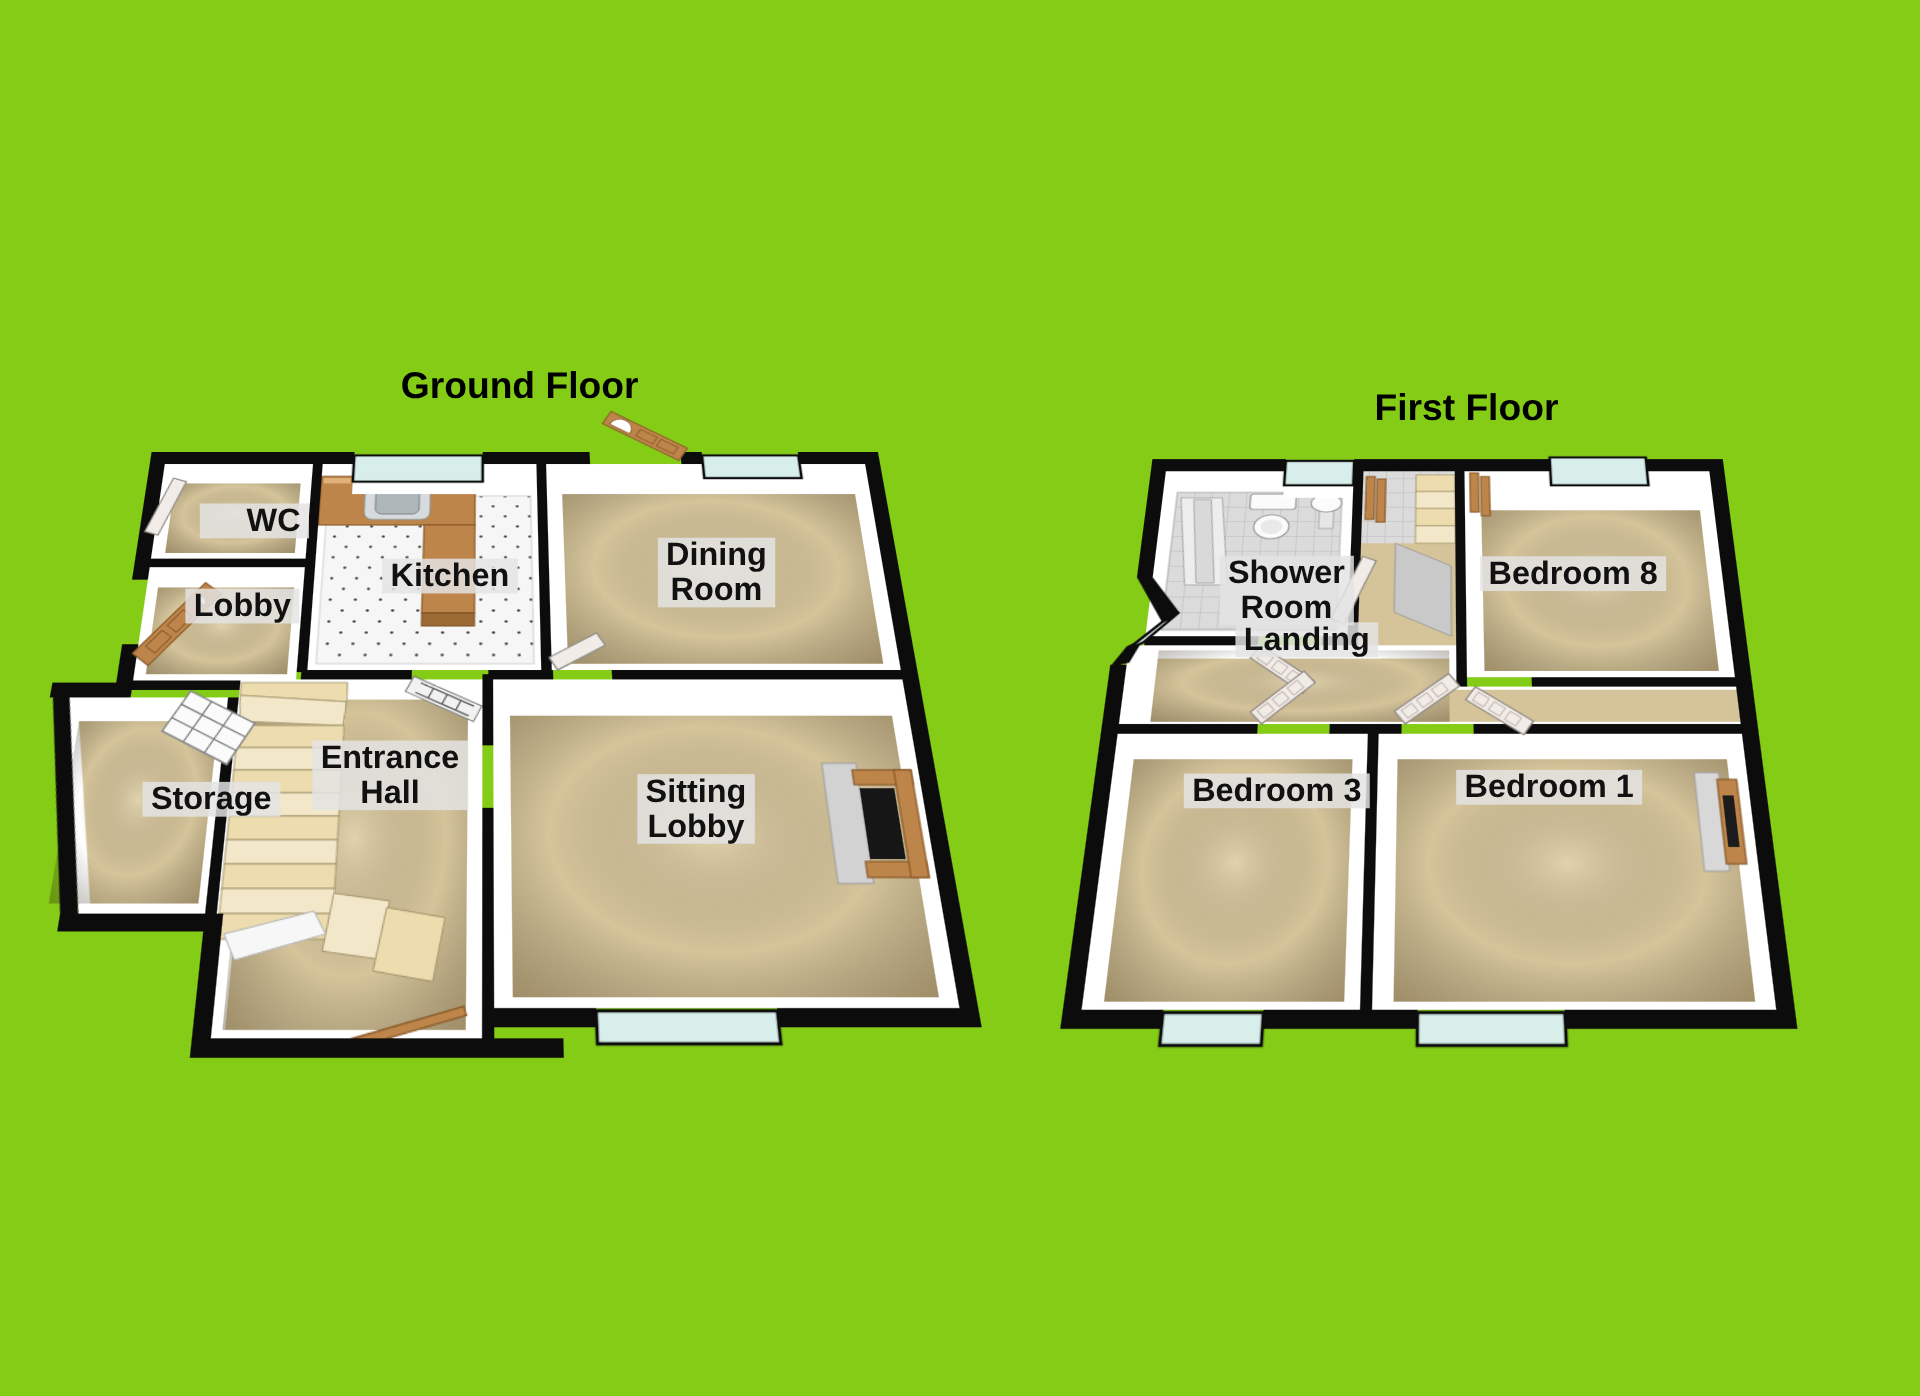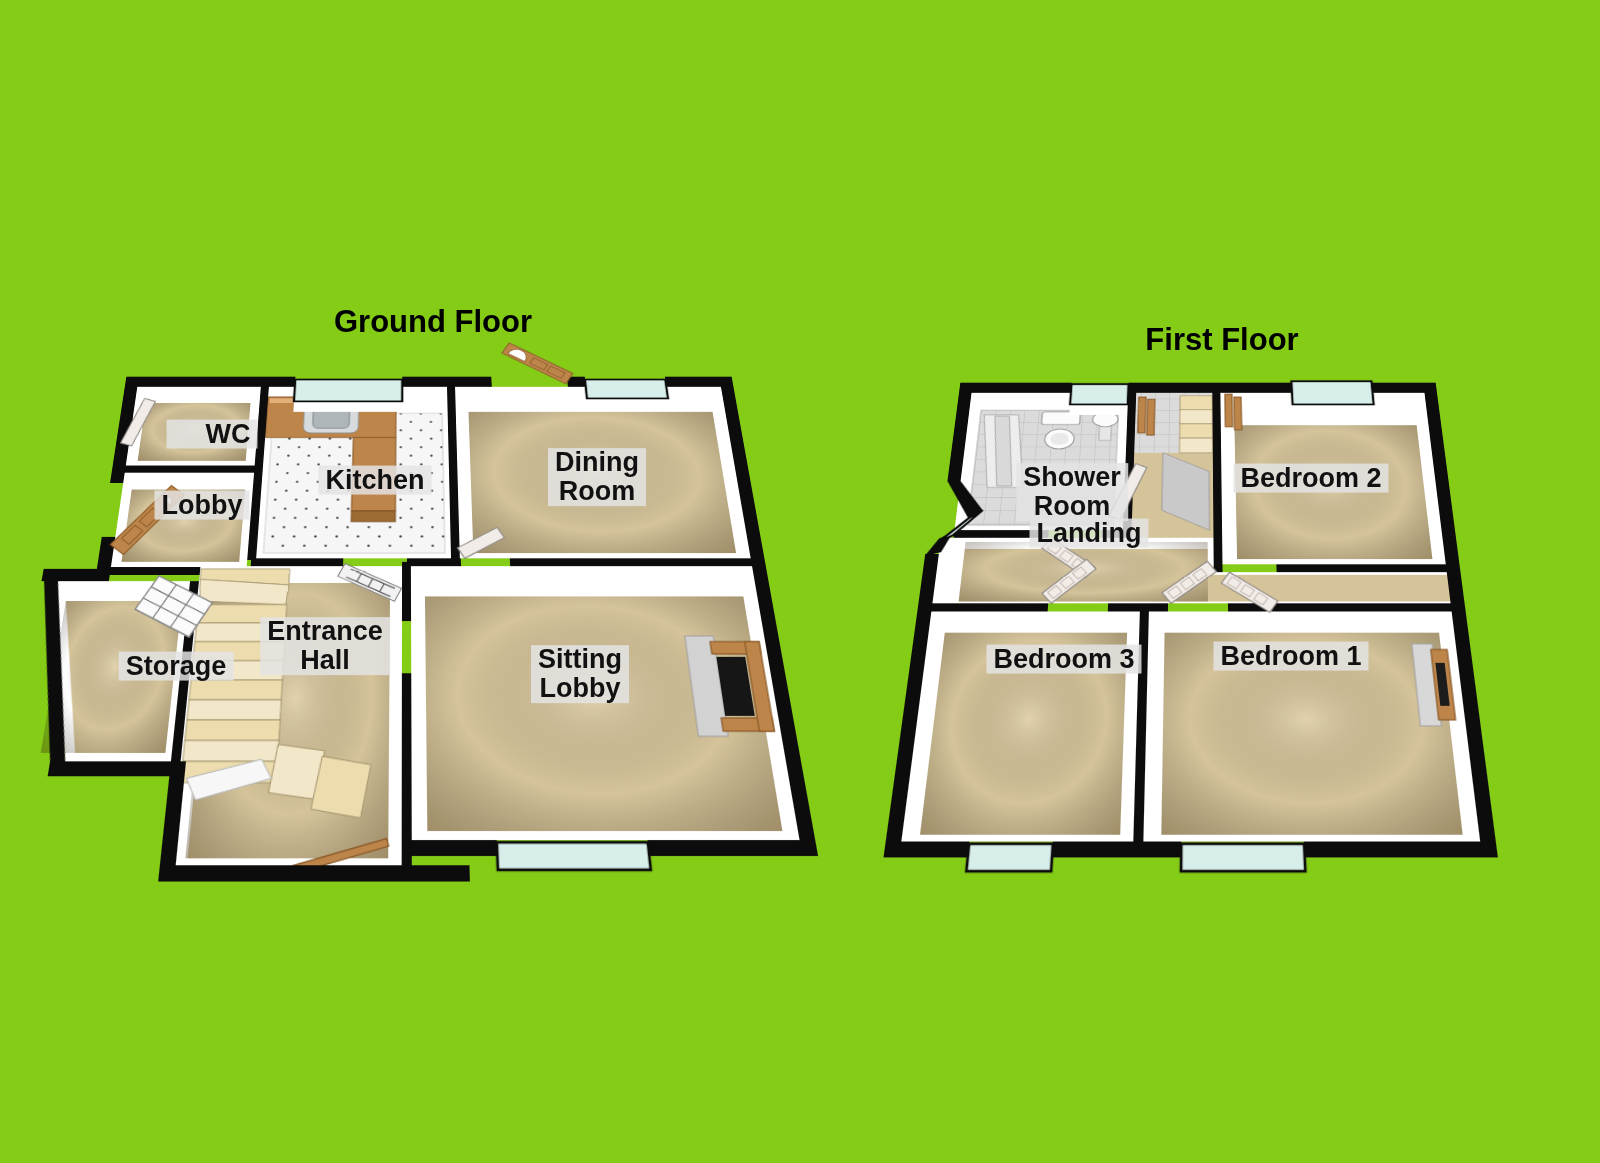--- a/index.html
+++ b/index.html
@@ -347,16 +347,16 @@
 Room</div>
   <div class="lbl" style="left:176px;top:631px;margin-top:35px;">Storage</div>
   <div class="lbl" style="left:325px;top:646px;">Entrance
 Hall</div>
   <div class="lbl" style="left:580px;top:674px;">Sitting
 Lobby</div>
 
   <div class="lbl" style="left:1072px;top:460px;margin-top:32px;">Shower
 Room</div>
   <div class="lbl" style="left:1089px;top:533px;">Landing</div>
-  <div class="lbl" style="left:1311px;top:478px;">Bedroom 2</div>
+  <div class="lbl" style="left:1311px;top:478px;">Bedroom 8</div>
   <div class="lbl" style="left:1064px;top:659px;">Bedroom 3</div>
   <div class="lbl" style="left:1291px;top:656px;text-align:right;">Bedroom 1</div>
 </div>
 
 </body></html>

